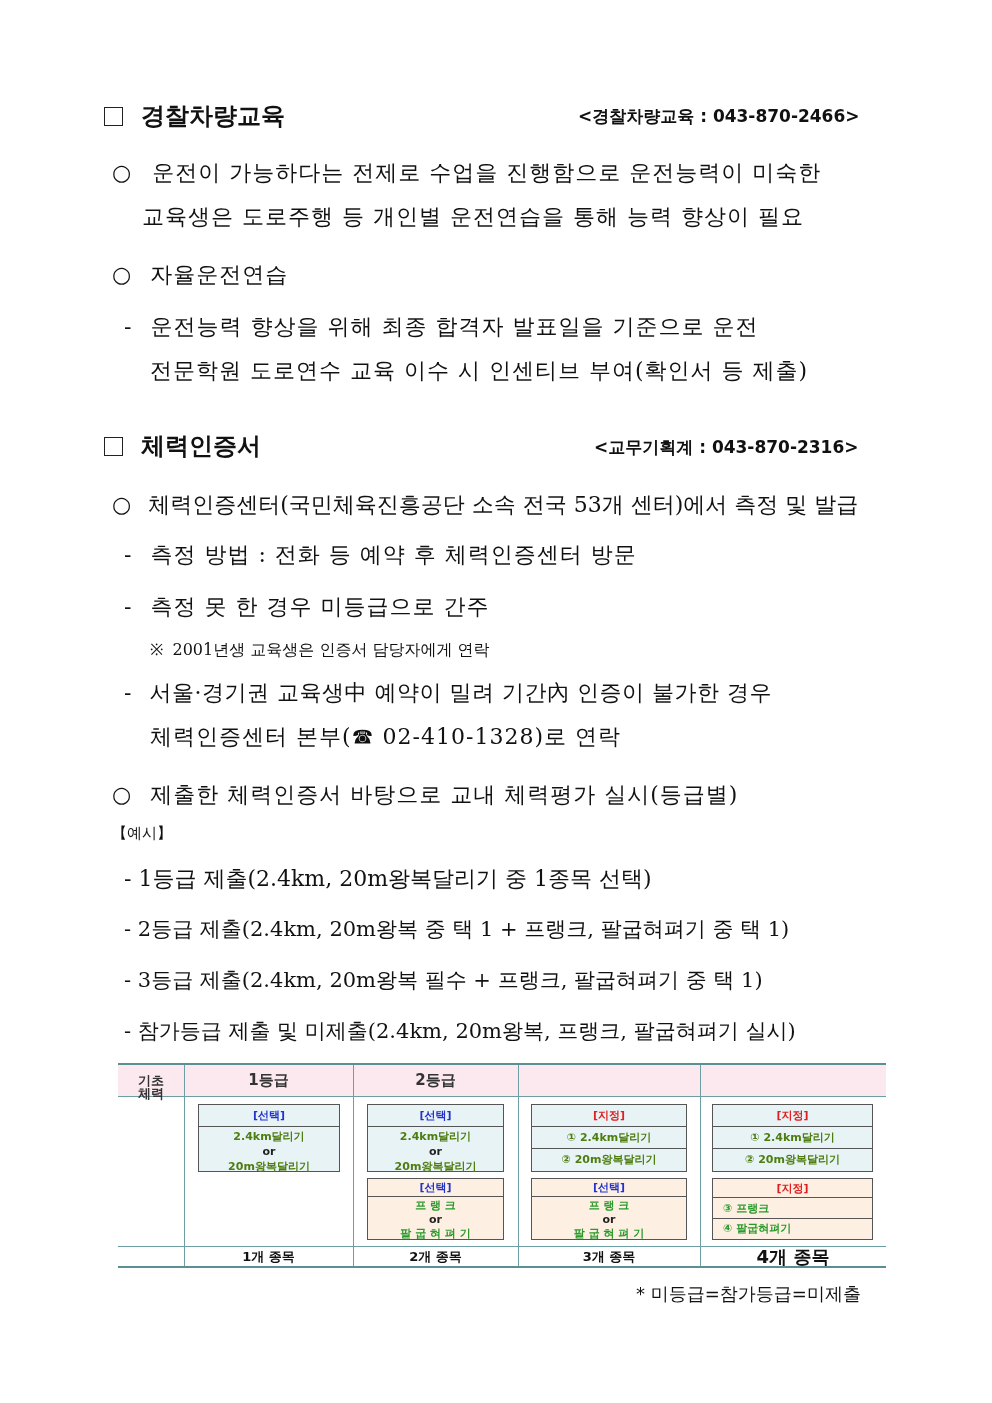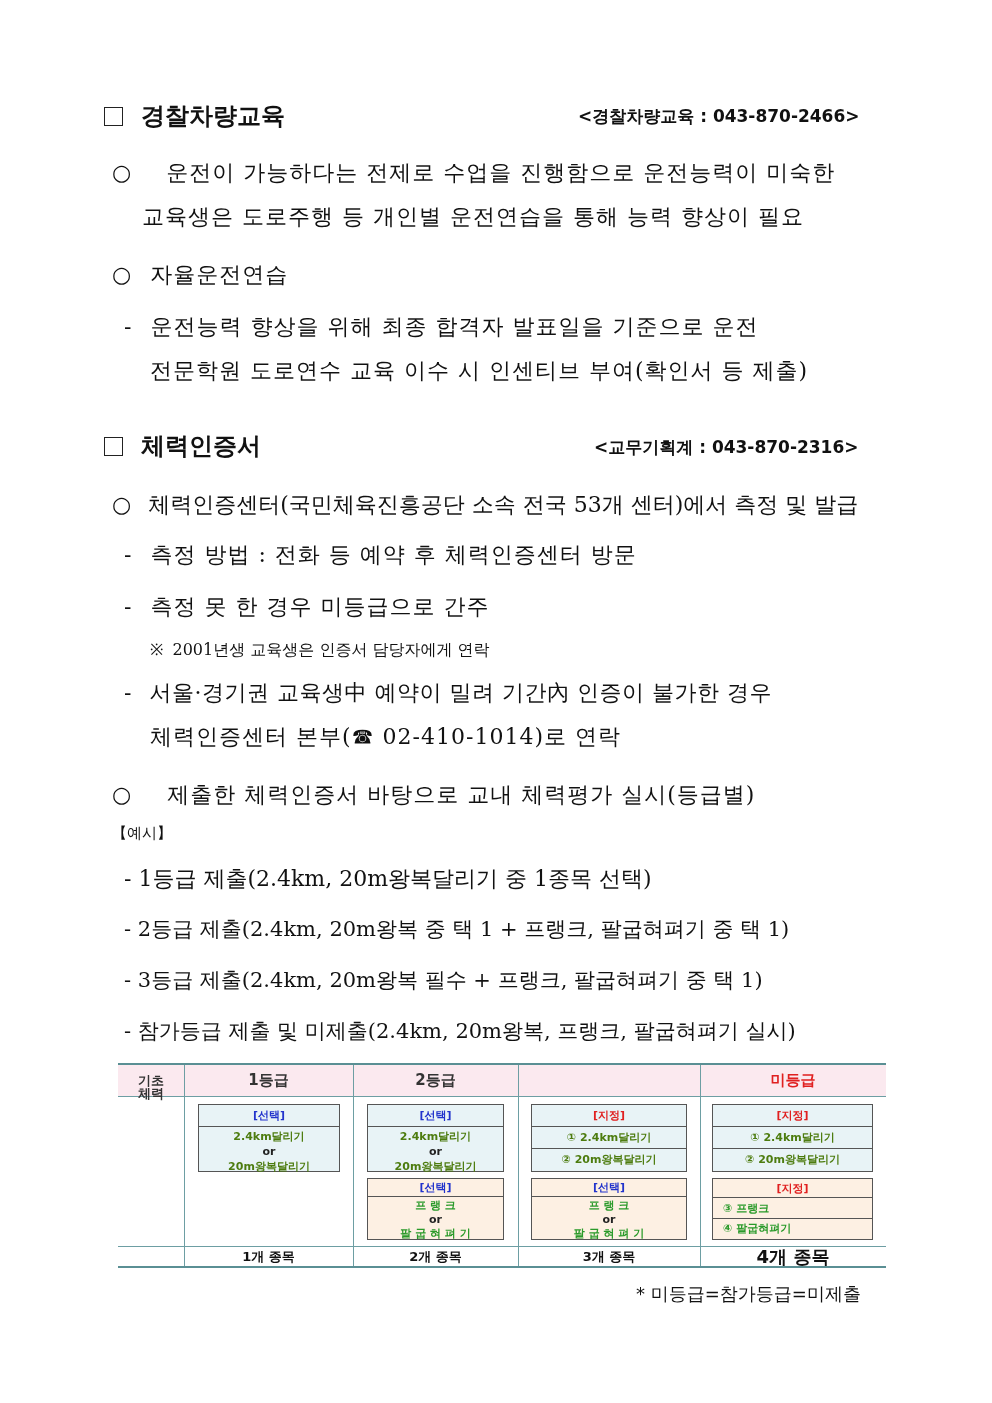--- a/index.html
+++ b/index.html
@@ -34,21 +34,21 @@
 <body>
 
 <div class="abs sec-head" style="left:104px; top:100px;">
   <span class="sec-box"></span>
   <span>경찰차량교육</span>
 </div>
 <div class="abs contact" style="left:578px; top:105px;">&lt;경찰차량교육 : 043-870-2466&gt;</div>
 
 <div class="abs body-line" style="left:112px; top:158px;">
   <span>○</span>
-  <span style="margin-left:26px;">운전이 가능하다는 전제로 수업을 진행함으로 운전능력이 미숙한</span>
+  <span style="margin-left:12px;">운전이 가능하다는 전제로 수업을 진행함으로 운전능력이 미숙한</span>
 </div>
 <div class="abs body-line" style="left:142px; top:202px;">교육생은 도로주행 등 개인별 운전연습을 통해 능력 향상이 필요</div>
 
 <div class="abs body-line" style="left:112px; top:260px;">
   <span>○</span>
   <span style="margin-left:10px;text-align:center;">자율운전연습</span>
 </div>
 
 <div class="abs body-line" style="left:124px; top:312px;">
   <span>-</span>
@@ -75,25 +75,25 @@
   <span style="margin-left:10px;">측정 못 한 경우 미등급으로 간주</span>
 </div>
 <div class="abs small-note" style="left:150px; top:638px;">
   <span>※</span>
   <span style="margin-left:4px;">2001년생 교육생은 인증서 담당자에게 연락</span>
 </div>
 <div class="abs body-line" style="left:124px; top:678px; letter-spacing:0.5px;">
   <span>-</span>
   <span style="margin-left:10px;">서울·경기권 교육생中 예약이 밀려 기간內 인증이 불가한 경우</span>
 </div>
-<div class="abs body-line" style="left:150px; top:722px;">체력인증센터 본부(☎ 02-410-1014)로 연락</div>
+<div class="abs body-line" style="left:150px; top:722px;">체력인증센터 본부(☎ 02-410-1328)로 연락</div>
 
 <div class="abs body-line" style="left:112px; top:780px;">
   <span>○</span>
-  <span style="margin-left:27px;">제출한 체력인증서 바탕으로 교내 체력평가 실시(등급별)</span>
+  <span style="margin-left:10px;">제출한 체력인증서 바탕으로 교내 체력평가 실시(등급별)</span>
 </div>
 <div class="abs example-tag" style="left:112px; top:824px;">【예시】</div>
 
 <div class="abs body-line" style="left:124px; top:864px; letter-spacing:0;">- 1등급 제출(2.4km, 20m왕복달리기 중 1종목 선택)</div>
 <div class="abs body-line" style="left:124px; top:915px; letter-spacing:0; font-size:21px;">- 2등급 제출(2.4km, 20m왕복 중 택 1 + 프랭크, 팔굽혀펴기 중 택 1)</div>
 <div class="abs body-line" style="left:124px; top:966px; letter-spacing:0; font-size:21px;">- 3등급 제출(2.4km, 20m왕복 필수 + 프랭크, 팔굽혀펴기 중 택 1)</div>
 <div class="abs body-line" style="left:124px; top:1017px; letter-spacing:0; font-size:21px;">- 참가등급 제출 및 미제출(2.4km, 20m왕복, 프랭크, 팔굽혀펴기 실시)</div>
 
 <div class="tbl">
 
@@ -106,21 +106,20 @@
   <div class="vline" style="left:400px;"></div>
   <div class="vline" style="left:582px;"></div>
 
   <div class="cell hdr" style="left:0; top:0; width:66px; height:44px; flex-direction:column; line-height:13px; font-size:13px; background:transparent;align-items:center;">
     <span>기초</span>
     <span>체력</span>
   </div>
 
   <div class="cell hdr" style="left:66px; top:0; width:169px; height:31px; background:transparent;">1등급</div>
   <div class="cell hdr" style="left:235px; top:0; width:165px; height:31px; background:transparent;">2등급</div>
-  <div class="cell hdr c-red" style="left:582px; top:0; width:186px; height:31px; background:transparent; color:#e02020;">미등급</div>
 
 
   <div class="box box-blue" style="left:80px; top:39px; width:142px; height:68px;">
     <div class="row c-blue" style="height:22px;">[선택]</div>
     <div style="line-height:15px; padding-top:2px;">
       <div class="c-purple">2.4km달리기</div>
       <div class="c-black">or</div>
       <div class="c-purple">20m왕복달리기</div>
     </div>
   </div>

